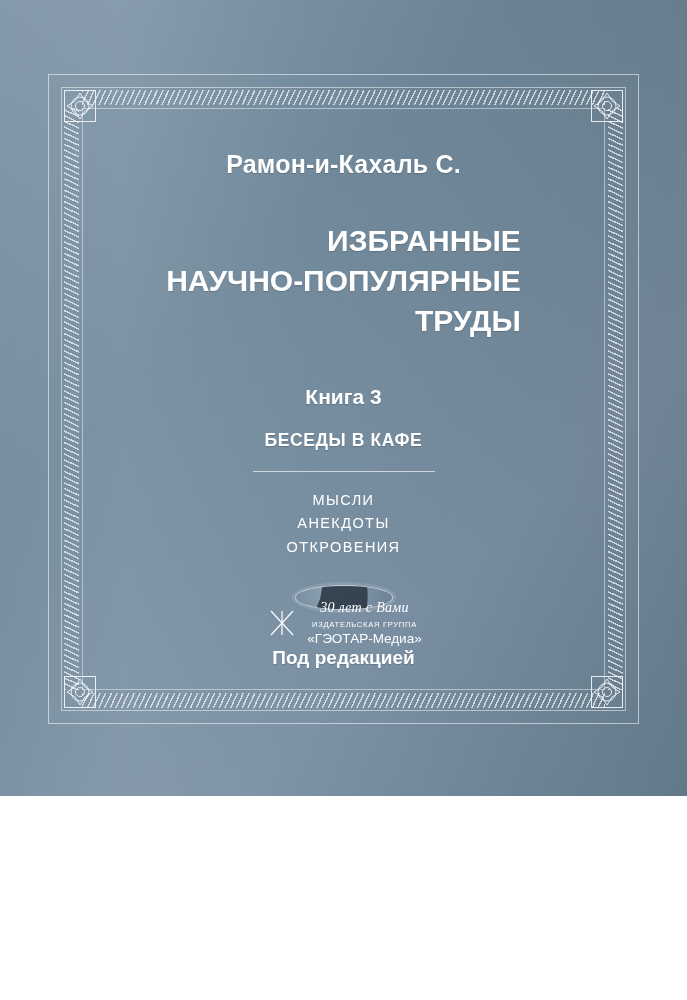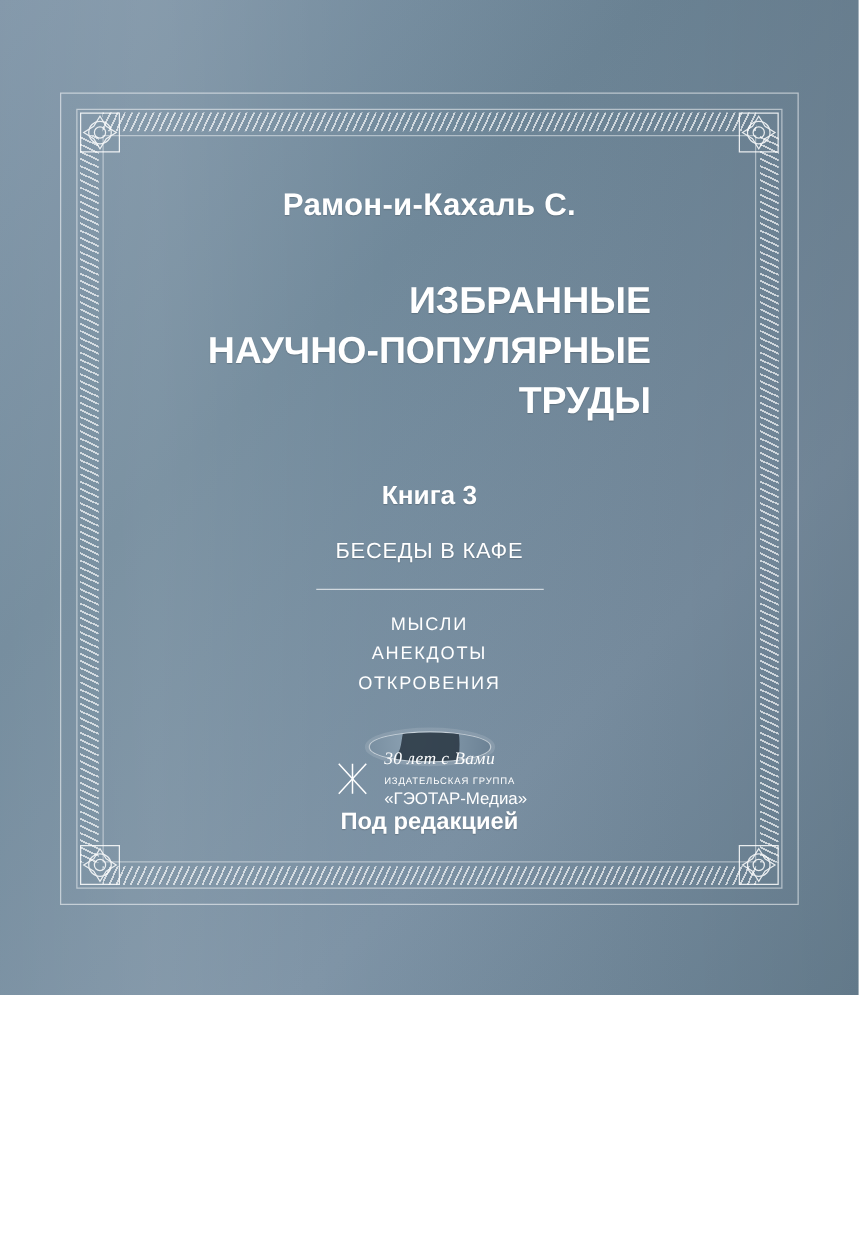--- a/index.html
+++ b/index.html
@@ -137,21 +137,21 @@
   .book-number {
     margin-top: 44px;
     font-size: 21px;
     font-weight: bold;
     text-shadow: 0 1px 1px rgba(0,0,0,0.18);
   }
 
   .subtitle {
     margin-top: 21px;
     font-size: 17.5px;
-    font-weight: normal;
+    font-weight: bold;
     letter-spacing: 0.6px;
     text-shadow: 0 1px 1px rgba(0,0,0,0.18);
   }
 
   .divider {
     margin-top: 20px;
     width: 182px;
     height: 1px;
     background: rgba(255,255,255,0.65);
   }
@@ -196,21 +196,21 @@
     align-items: center;
     justify-content: center;
     gap: 8px;
   }
   .publisher-mark {
     width: 34px;
     height: 36px;
     flex: 0 0 auto;
   }
   .publisher-text {
-    text-align: left;
+    text-align: center;
     line-height: 1.12;
   }
   .pub-anniv {
     font-family: "Liberation Serif", serif;
     font-style: italic;
     font-size: 14px;
     color: #ffffff;
     letter-spacing: 0.3px;
   }
   .pub-group {

